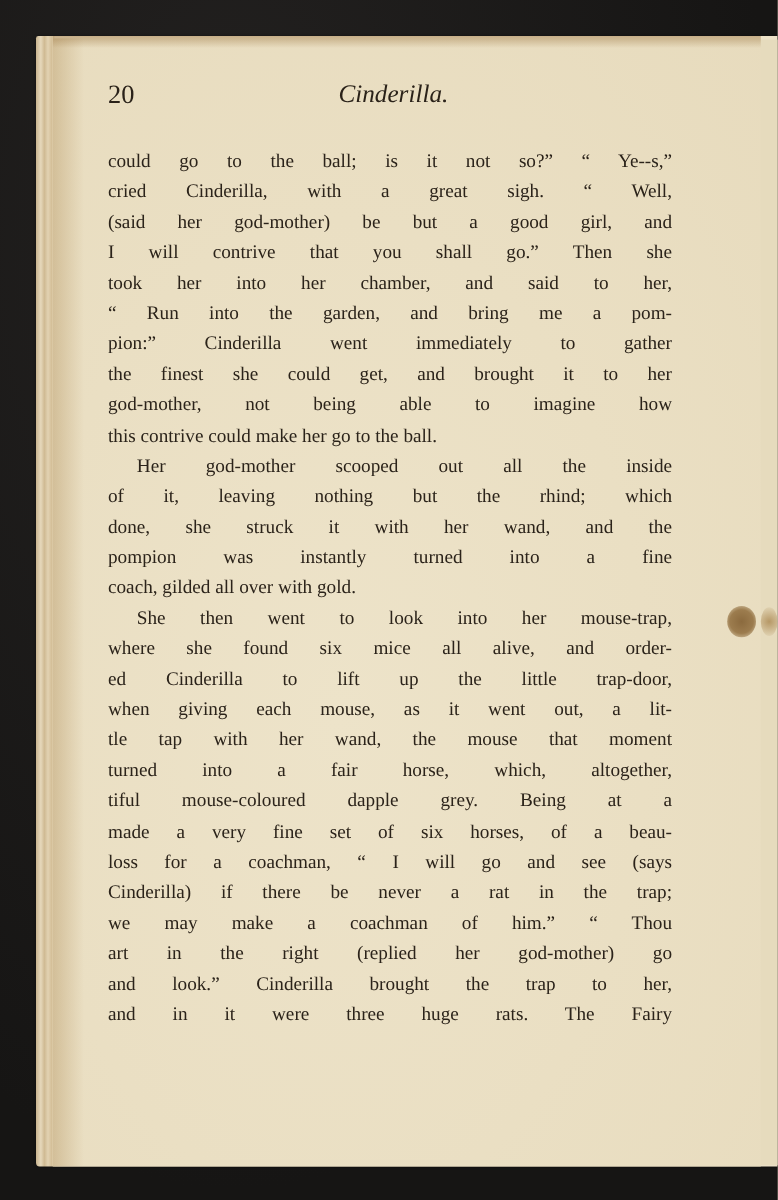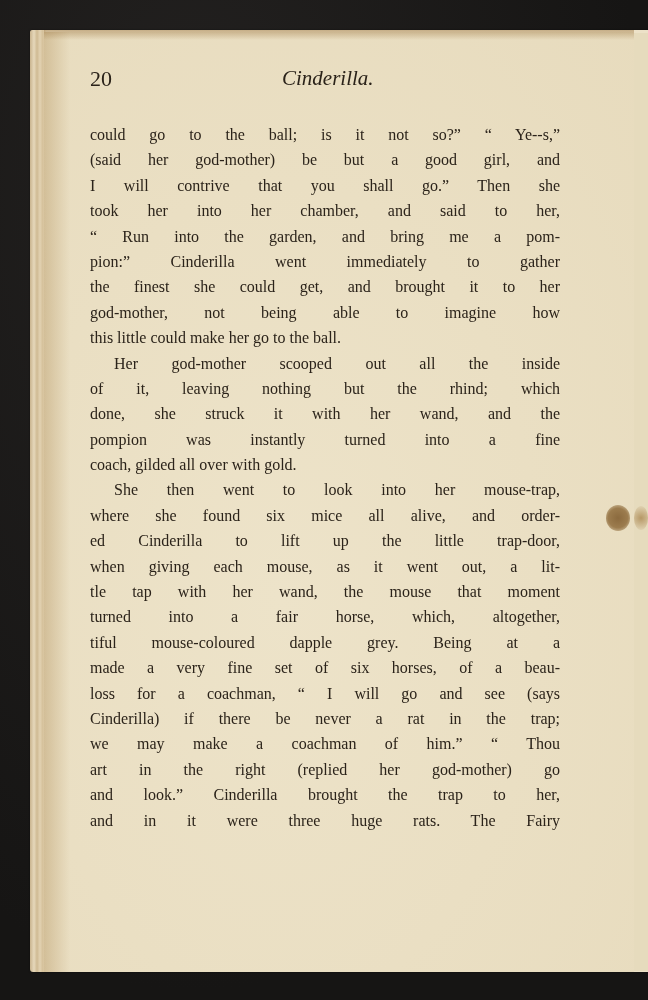--- a/index.html
+++ b/index.html
@@ -79,28 +79,29 @@
 <div class="stain"></div>
 <div class="stain2"></div>
 
 <div class="header">
   <span class="page-number">20</span>
   <span class="running-title">Cinderilla.</span>
 </div>
 
 <div class="body-text">
   <span class="line">could go to the ball; is it not so?”  “ Ye--s,”</span>
+  <span class="line">cried Cinderilla, with a great sigh.  “ Well,</span>
   <span class="line">(said her god-mother) be but a good girl, and</span>
   <span class="line">I will contrive that you shall go.”  Then she</span>
   <span class="line">took her into her chamber, and said to her,</span>
   <span class="line">“ Run into the garden, and bring me a pom-</span>
   <span class="line">pion:”  Cinderilla went immediately to gather</span>
   <span class="line">the finest she could get, and brought it to her</span>
   <span class="line">god-mother, not being able to imagine how</span>
-  <span class="line last">this little could make her go to the ball.</span>
+  <span class="line last">this contrive could make her go to the ball.</span>
   <span class="line indent">Her god-mother scooped out all the inside</span>
   <span class="line">of it, leaving nothing but the rhind; which</span>
   <span class="line">done, she struck it with her wand, and the</span>
   <span class="line">pompion was instantly turned into a fine</span>
   <span class="line last">coach, gilded all over with gold.</span>
   <span class="line indent">She then went to look into her mouse-trap,</span>
   <span class="line">where she found six mice all alive, and order-</span>
   <span class="line">ed Cinderilla to lift up the little trap-door,</span>
   <span class="line">when giving each mouse, as it went out, a lit-</span>
   <span class="line">tle tap with her wand, the mouse that moment</span>

